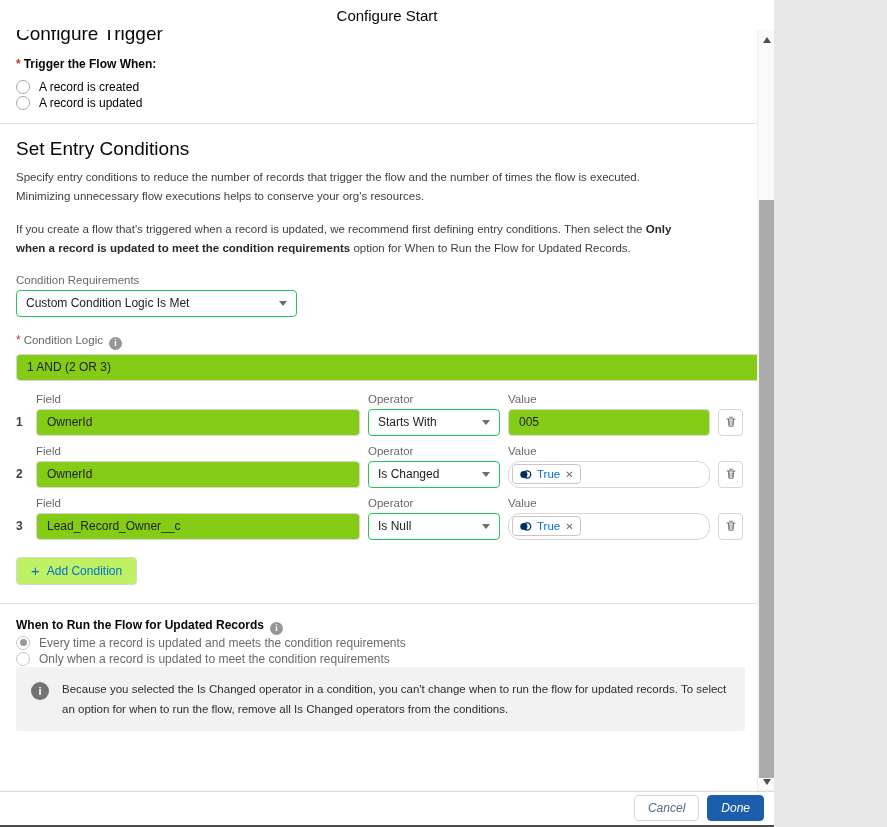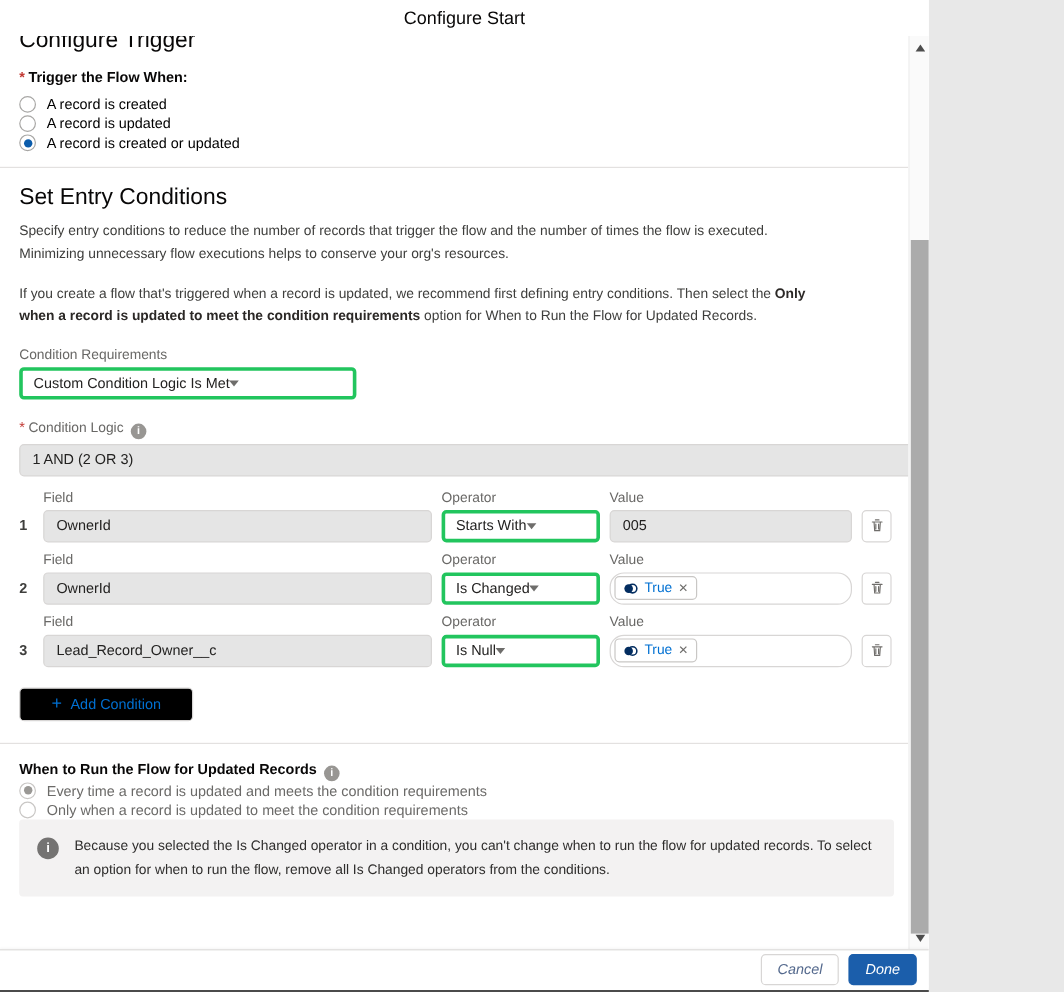--- a/index.html
+++ b/index.html
@@ -28,47 +28,47 @@
   
   .radio-row { display:flex; align-items:center; gap:9px; height:16px; margin-bottom:0; }
   .radio { width:14px; height:14px; min-width:14px; border:1px solid #a8a7a5; border-radius:50%; background:#fff; position:relative; }
   .radio.checked::after { content:""; position:absolute; inset:2.5px; border-radius:50%; background:#0b5cab; }
   .radio.disabled { border-color:#c9c7c5; }
   .radio.checked.disabled::after { background:#9a9895; }
   .radio-label { font-size:12px; color:#000000; }
   .radio-label.dim { color:#6b6a68; }
   
   .tin {
-    height:27px; border:1px solid #d8d6d5; border-radius:4px; background:#e5e5e5;
+    height:27px; border:1px solid #d8d6d5; border-radius:4px; background:#84cc16;
     font-family:"Liberation Sans",sans-serif; font-size:12px; color:#232221; padding:0 10px; outline:none; width:100%;
   }
   .select {
-    height:27px; border:3px solid #22c55e; border-radius:4px; background:#fff;
-    display:flex; align-items:center; padding:0 9px; font-size:12px; color:#232221; cursor:pointer;
+    height:27px; border:1px solid #22c55e; border-radius:4px; background:#fff;
+    display:flex; align-items:center; justify-content:space-between; padding:0 9px; font-size:12px; color:#232221; cursor:pointer;
   }
   .chev { width:0; height:0; border-left:4px solid transparent; border-right:4px solid transparent; border-top:5px solid #6e6d6b; }
   .info-icon {
     display:inline-block; width:13px; height:13px; border-radius:50%; background:#989693;
     color:#fff; font-size:9px; font-weight:700; text-align:center; line-height:13px; vertical-align:-2px; margin-left:6px; font-style:normal;
   }
   .info-icon::before { content:"i"; }
   
   .cond-row { display:grid; grid-template-columns:12px 324px 132px 1fr 25px; column-gap:8px; margin-bottom:9px; align-items:end; }
   .cell-label { font-size:11.5px; color:#696866; margin-bottom:4px; }
   .row-num { font-size:12px; font-weight:700; color:#3e3e3c; padding-bottom:7px; text-align:left; }
   .trash-btn { width:25px; height:27px; border:1px solid #d8d6d5; border-radius:4px; background:#fff; display:flex; align-items:center; justify-content:center; cursor:pointer; }
   .pill-box { height:27px; border:1px solid #d8d6d5; border-radius:12px; background:#fff; display:flex; align-items:center; padding:0 3px; }
   .pill { display:inline-flex; align-items:center; gap:5px; border:1px solid #c9c7c5; border-radius:4px; background:#fff; height:20px; padding:0 6px; }
   .pill-text { font-size:11.5px; color:#0070d2; }
   .pill-remove { font-size:10px; color:#6e6d6b; cursor:pointer; }
   .pill-remove::before { content:"\2715"; }
   
   .add-btn {
-    display:inline-flex; align-items:center; gap:7px; height:28px; padding:0 26px;
-    border:1px solid #d8d6d5; border-radius:4px; background:#000000; color:#0070d2; font-size:12px; cursor:pointer;text-align:right;
+    display:inline-flex; align-items:center; gap:7px; height:28px; padding:0 14px;
+    border:1px solid #d8d6d5; border-radius:4px; background:#bef264; color:#0070d2; font-size:12px; cursor:pointer;text-align:right;
   }
   .plus-icon::before { content:"+"; font-size:15px; font-weight:400; color:#0070d2; }
   
   .banner { background:#f3f2f2; border-radius:3px; display:flex; gap:13px; padding:12px 15px; margin-left:0; margin-right:-2px; align-items:flex-start; }
   .banner-icon { width:18px; height:18px; min-width:18px; border-radius:50%; background:#747372; color:#fff; font-size:11px; font-weight:700; text-align:center; line-height:18px; margin-top:3px; }
   .banner-icon::before { content:"i"; }
   .banner-text { font-size:11.5px; color:#2e2d2c; line-height:1.75; }
   
   .sbar { position:absolute; top:30px; bottom:34px; right:0; width:17px; background:#fafafa; border-left:1px solid #eeeeee; }
   .sbar-up, .sbar-down { position:absolute; left:0; width:17px; height:15px; display:flex; align-items:center; justify-content:center; cursor:pointer; }
@@ -106,24 +106,20 @@
     <div class="bold-label req mt12">Trigger the Flow When:</div>
 
     <div class="mt8">
       <div class="radio-row">
         <span class="radio"></span>
         <span class="radio-label">A record is created</span>
       </div>
       <div class="radio-row">
         <span class="radio"></span>
         <span class="radio-label">A record is updated</span>
-      </div>
-      <div class="radio-row">
-        <span class="radio checked"></span>
-        <span class="radio-label">A record is created or updated</span>
       </div>
     </div>
 
     <div class="divider mt12"></div>
 
     
     <div class="h2 mt14">Set Entry Conditions</div>
 
     <p class="para mt8">Specify entry conditions to reduce the number of records that trigger the flow and the number of times the flow is executed. Minimizing unnecessary flow executions helps to conserve your org's resources.</p>
 

